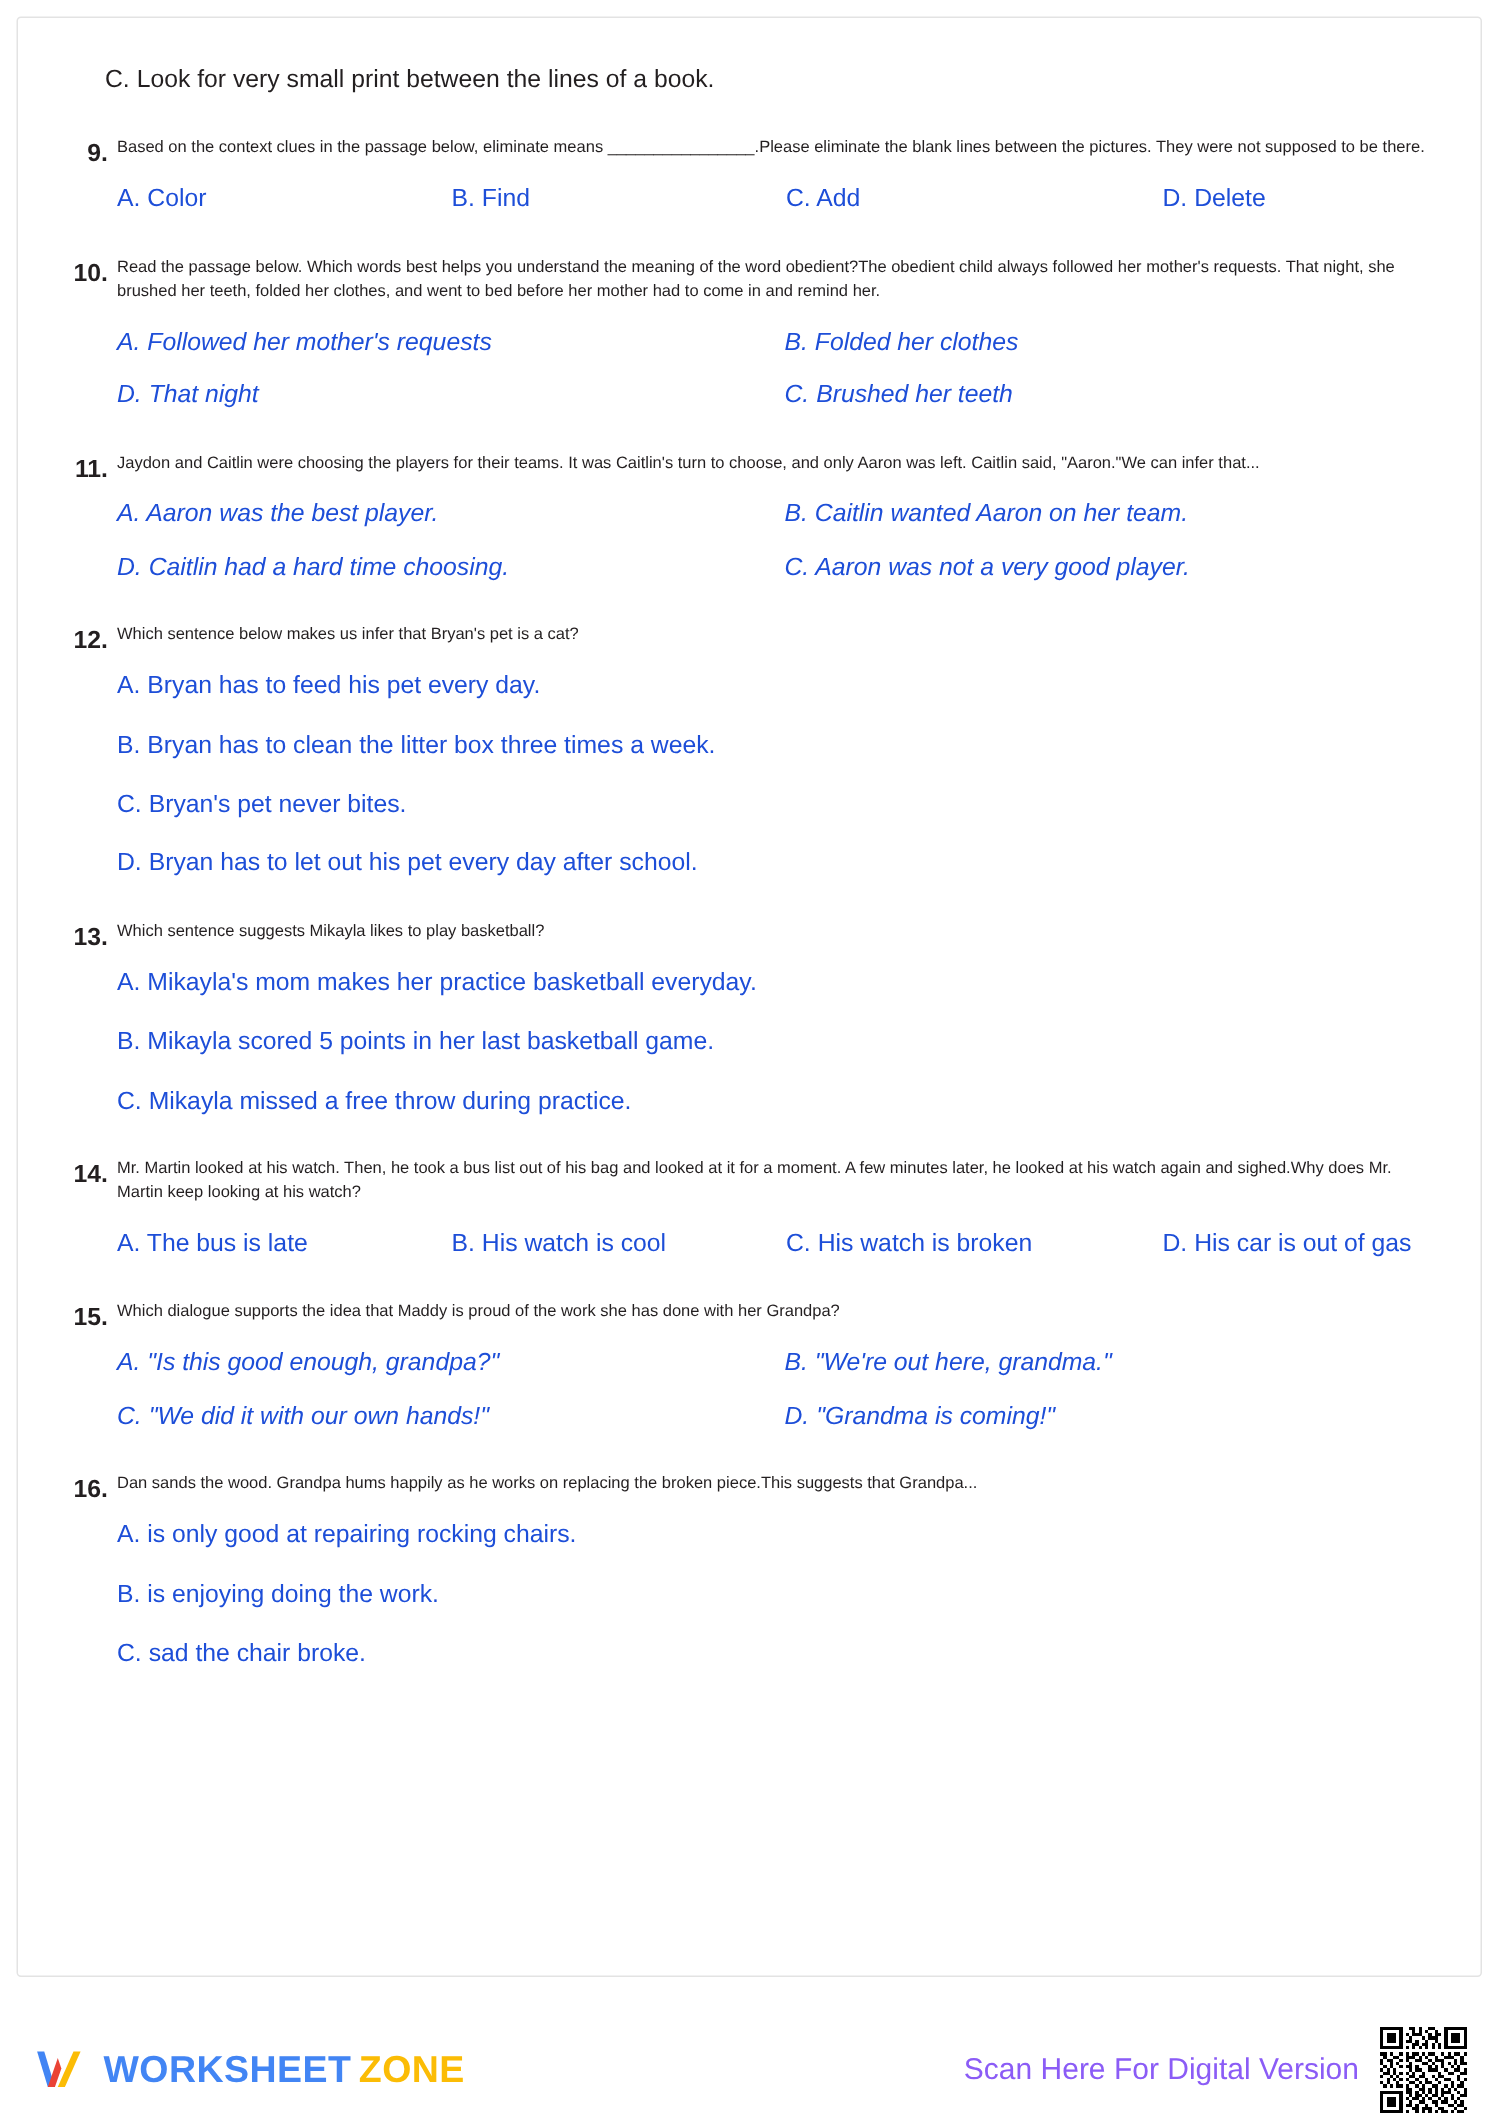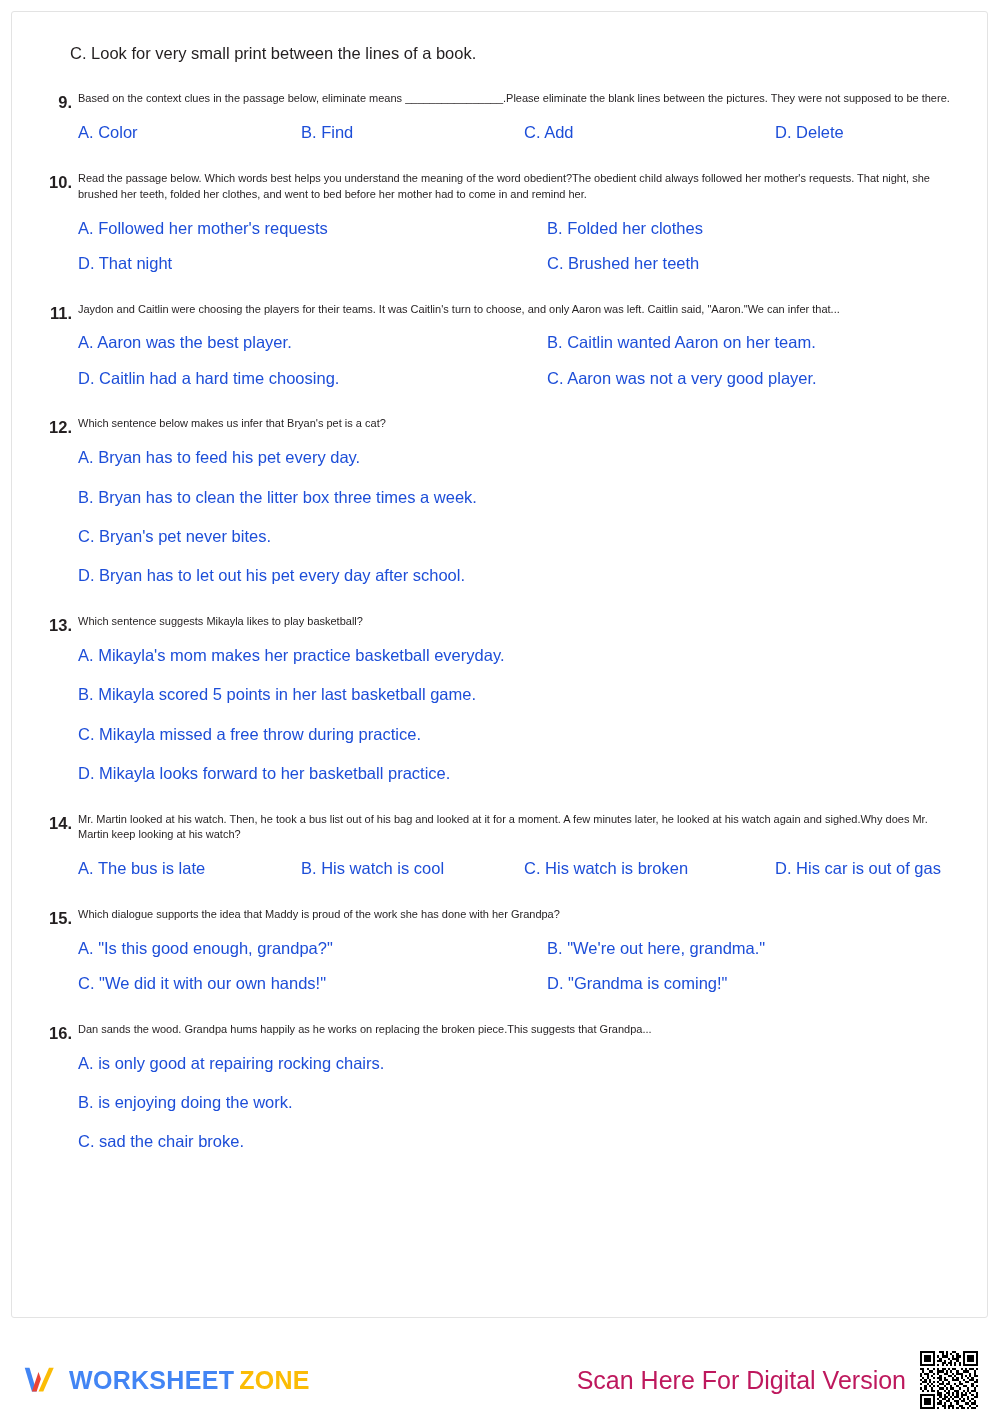--- a/index.html
+++ b/index.html
@@ -93,22 +93,22 @@
     font-size: 16.5px;
     line-height: 1.42;
     color: #1d4ed8;
   }
 
   
   .cols-4 .opt { flex: 0 0 223px; }
   .cols-4 .opt:last-child { flex: 1 1 auto; margin-left: 28px; }
 
   
-  .cols-2 .opt { flex: 0 0 445px; }
-  .cols-2 .opt:last-child { flex: 1 1 auto; margin-left: 24px; }
+  .cols-2 .opt { flex: 0 0 445px; font-style: italic; }
+  .cols-2 .opt:last-child { flex: 1 1 auto; }
 
   
   .cols-1 .opt-row { margin-top: 16px; justify-content: center; }
   .cols-1 .opt-row:first-child { margin-top: 0; }
   .cols-1 .opt { flex: 1 1 auto; }
 
   
   .footer {
     position: absolute;
     left: 11px;
@@ -142,22 +142,22 @@
   .brand-worksheet { color: #4285f4; }
   .brand-zone { color: #fbbc05; margin-left: 5px; }
 
   .scan-group {
     display: flex;
     align-items: center;
     gap: 12px;
     padding-right: 9px;
   }
   .scan-label {
-    font-size: 25px;
-    color: #be185d;
+    font-size: 20px;
+    color: #8b5cf6;
     line-height: 1;
     white-space: nowrap;
   }
   .qr {
     width: 62px;
     height: 62px;
     flex: 0 0 auto;
     display: block;
     background: #ffffff;
   }
@@ -246,23 +246,20 @@
         <p class="q-stem">Which sentence suggests Mikayla likes to play basketball?</p>
         <div class="options cols-1">
           <div class="opt-row">
             <div class="opt">A. Mikayla's mom makes her practice basketball everyday.</div>
           </div>
           <div class="opt-row">
             <div class="opt">B. Mikayla scored 5 points in her last basketball game.</div>
           </div>
           <div class="opt-row">
             <div class="opt">C. Mikayla missed a free throw during practice.</div>
-          </div>
-          <div class="opt-row">
-            <div class="opt">D. Mikayla looks forward to her basketball practice.</div>
           </div>
         </div>
       </div>
     </div>
 
     <div class="question">
       <div class="q-number">14.</div>
       <div class="q-body">
         <p class="q-stem">Mr. Martin looked at his watch. Then, he took a bus list out of his bag and looked at it for a moment. A few minutes later, he looked at his watch again and sighed.Why does Mr. Martin keep looking at his watch?</p>
         <div class="options cols-4">

